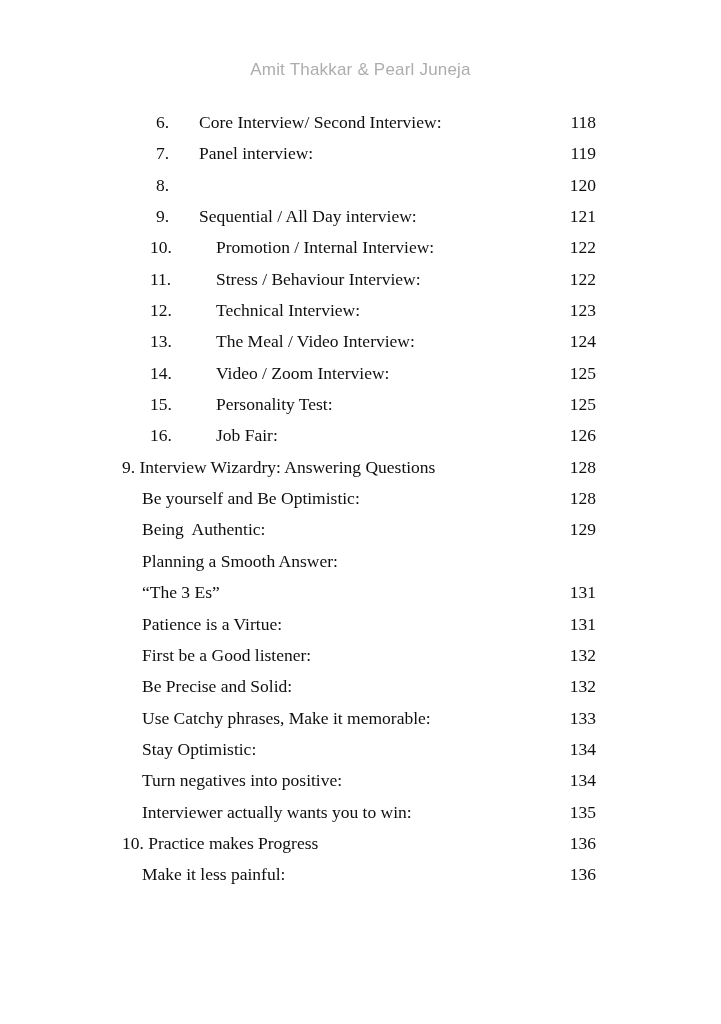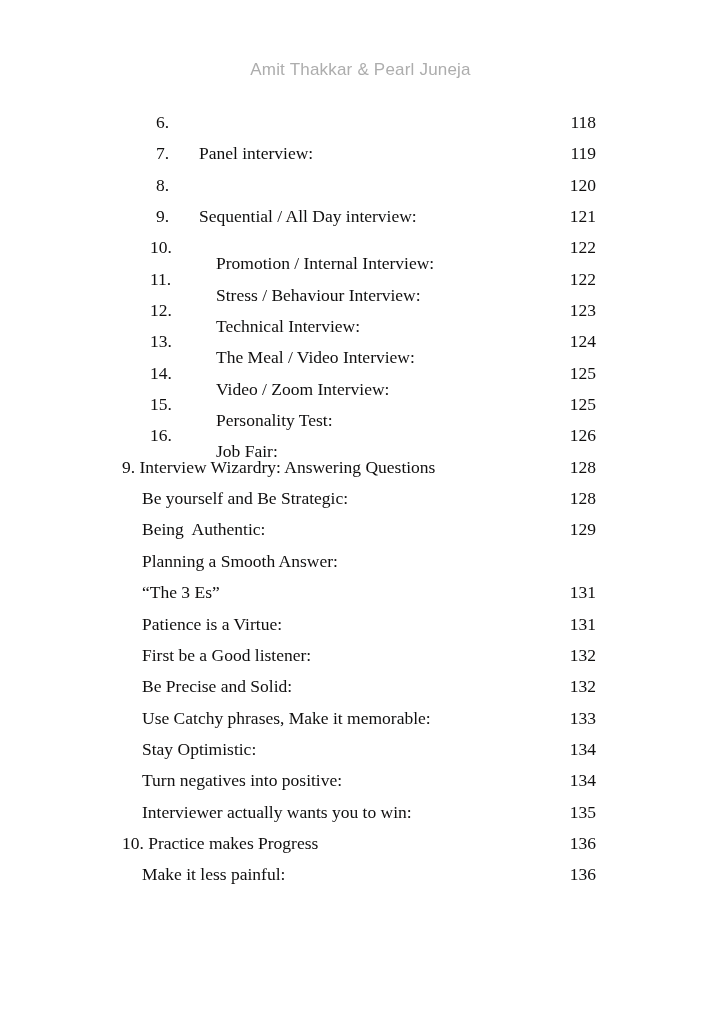--- a/index.html
+++ b/index.html
@@ -66,38 +66,39 @@
     text-align: right;
     white-space: pre;
   }
 
   
   .lvl-num1 .num  { left: 156px; }
   .lvl-num1 .label { left: 199px; }
 
   
   .lvl-num2 .num  { left: 150px; }
-  .lvl-num2 .label { left: 216px; margin-top: 16px; }
+  .lvl-num2 .label { left: 216px; }
 
   
   .lvl-chapter .label { left: 122px; text-align: center; }
 
   
   .lvl-sub .label { left: 142px; }
 </style>
 </head>
 <body>
 
 <div class="page">
 
   <div class="running-header">Amit Thakkar &amp; Pearl Juneja</div>
 
   <div class="toc">
       <div class="toc-row lvl-num1">
         <span class="num">6.</span>
+        <span class="label">Core Interview/ Second Interview:</span>
         <span class="page-no">118</span>
       </div>
       <div class="toc-row lvl-num1">
         <span class="num">7.</span>
         <span class="label">Panel interview:</span>
         <span class="page-no">119</span>
       </div>
       <div class="toc-row lvl-num1">
         <span class="num">8.</span>
         <span class="page-no">120</span>
@@ -140,21 +141,21 @@
       <div class="toc-row lvl-num2">
         <span class="num">16.</span>
         <span class="label">Job Fair:</span>
         <span class="page-no">126</span>
       </div>
       <div class="toc-row lvl-chapter">
         <span class="label">9. Interview Wizardry: Answering Questions</span>
         <span class="page-no">128</span>
       </div>
       <div class="toc-row lvl-sub">
-        <span class="label">Be yourself and Be Strategic:</span>
+        <span class="label">Be yourself and Be Optimistic:</span>
         <span class="page-no">128</span>
       </div>
       <div class="toc-row lvl-sub">
         <span class="label">Being  Authentic:</span>
         <span class="page-no">129</span>
       </div>
       <div class="toc-row lvl-sub">
         <span class="label">Planning a Smooth Answer:</span>
       </div>
       <div class="toc-row lvl-sub">

